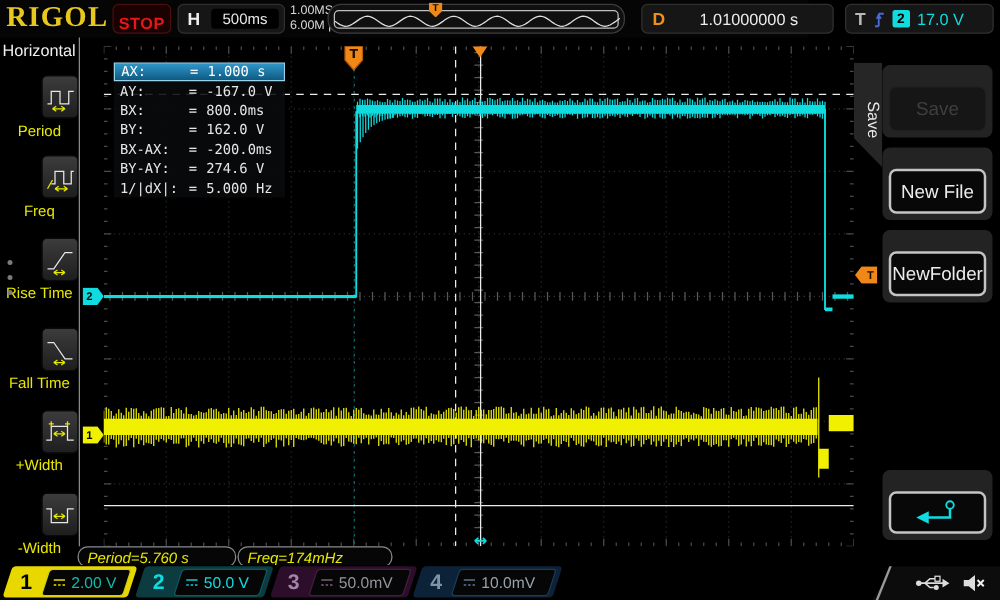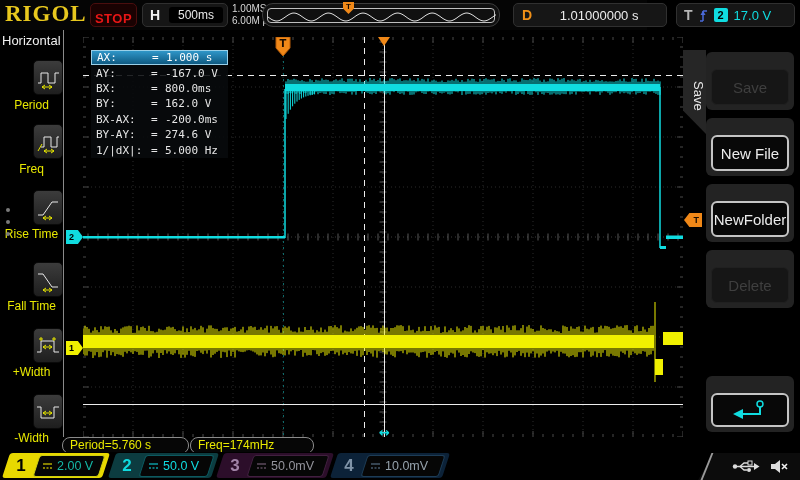--- a/index.html
+++ b/index.html
@@ -71,22 +71,22 @@
            display:flex;justify-content:center;padding-top:8px;box-sizing:border-box;
            writing-mode:vertical-rl;}
   .rslot{position:absolute;left:706px;width:88px;height:58px;background:#232323;border-radius:6px;}
   .rbtn{position:absolute;left:5px;right:5px;top:17px;bottom:5px;background:#080808;
         border-radius:6px;display:flex;align-items:center;justify-content:center;
         font-size:15px;box-sizing:border-box;}
   .rbtn.on{border:2px solid #c4c4c4;color:#ececec;}
   .rbtn.off{border:1px solid #202020;background:#161616;color:#3f3f3f;}
   
   .measbox{position:absolute;top:437px;height:17px;background:#060606;border:1px solid #8a8a8a;
-           border-radius:8px;color:#e8e800;font-size:12px;display:flex;align-items:flex-start;
-           padding:0 7px;box-sizing:border-box;}
+           border-radius:8px;color:#e8e800;font-size:12px;display:flex;align-items:flex-end;
+           padding:0 7px;box-sizing:border-box;font-style:italic;}
   #chbar{position:absolute;left:0;top:452px;width:800px;height:28px;background:#000;}
   .chip{position:absolute;top:1px;height:25px;}
   .chip .bg{position:absolute;inset:0;transform:skewX(-18deg);border-radius:3px;}
   .chip .valbox{position:absolute;left:30px;right:4px;top:1.5px;bottom:1.5px;
                 transform:skewX(-18deg);border-radius:3px;background:#060606;box-sizing:border-box;}
   .chip .content{position:absolute;inset:0;z-index:2;display:flex;align-items:center;}
   .chip .num{width:30px;text-align:center;font-weight:bold;font-size:17px;}
   .chip .cicon{margin:0 4px 0 6px;}
   .chip .val{font-size:12.5px;}
   #notifcorner{position:absolute;left:698px;top:453px;width:102px;height:27px;background:#0c0c0c;
@@ -274,23 +274,20 @@
 
   <div class="rslot" style="top:52px">
     <div class="rbtn off">Save</div>
   </div>
   <div class="rslot" style="top:184px">
     <div class="rbtn on">NewFolder</div>
   </div>
   <div class="rslot" style="top:118px">
     <div class="rbtn on">New File</div>
   </div>
-  <div class="rslot" style="top:250px">
-    <div class="rbtn off">Delete</div>
-  </div>
   <div class="rslot" style="top:376px;height:56px">
     <div class="rbtn on">
       <svg width="42" height="22">
         <circle cx="31" cy="5" r="3" fill="none" stroke="#10dce0" stroke-width="1.5"></circle>
         <path d="M31,8 V15 H13" fill="none" stroke="#10dce0" stroke-width="2"></path>
         <polygon points="14,10 14,20 4,15" fill="#10dce0"></polygon>
       </svg>
     </div>
   </div>
 

